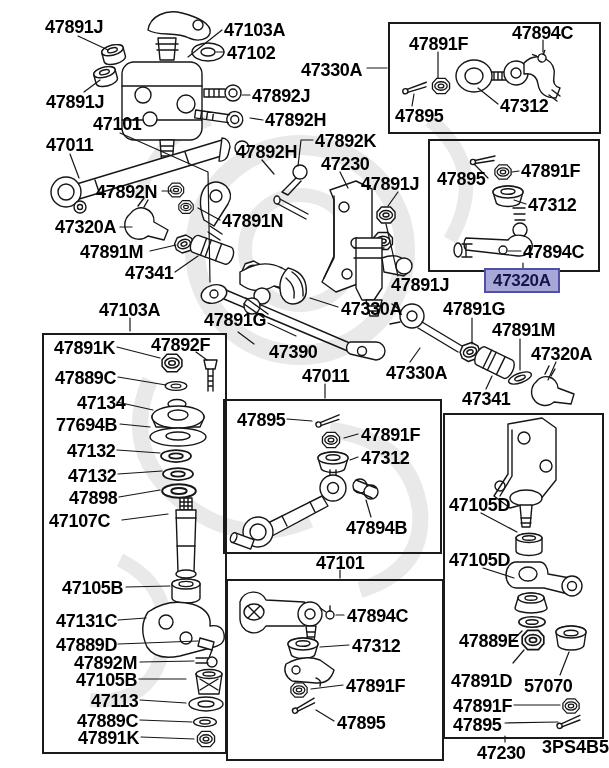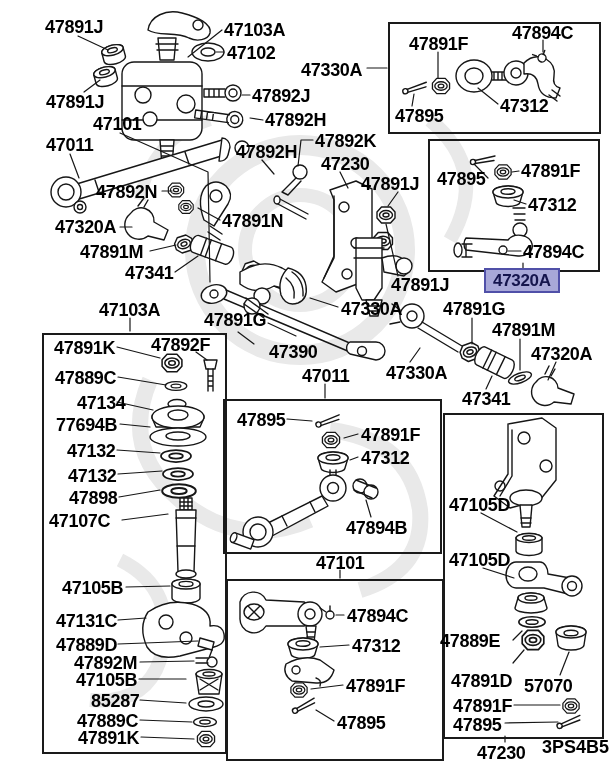--- a/index.html
+++ b/index.html
@@ -439,35 +439,35 @@
 <div class="lbl" style="left:56px;top:416px">77694B</div>
 <div class="lbl" style="left:67px;top:442px">47132</div>
 <div class="lbl" style="left:68px;top:467px">47132</div>
 <div class="lbl" style="left:69px;top:489px">47898</div>
 <div class="lbl" style="left:49px;top:512px">47107C</div>
 <div class="lbl" style="left:62px;top:579px">47105B</div>
 <div class="lbl" style="left:56px;top:612px">47131C</div>
 <div class="lbl" style="left:56px;top:636px">47889D</div>
 <div class="lbl" style="left:74px;top:654px">47892M</div>
 <div class="lbl" style="left:76px;top:671px">47105B</div>
-<div class="lbl" style="left:91px;top:692px">85287</div>
+<div class="lbl" style="left:91px;top:692px">47113</div>
 <div class="lbl" style="left:77px;top:712px">47889C</div>
 <div class="lbl" style="left:78px;top:729px">47891K</div>
 <div class="lbl" style="left:237px;top:411px">47895</div>
 <div class="lbl" style="left:361px;top:426px">47891F</div>
 <div class="lbl" style="left:361px;top:449px">47312</div>
 <div class="lbl" style="left:346px;top:519px">47894B</div>
 <div class="lbl" style="left:316px;top:554px">47101</div>
 <div class="lbl" style="left:347px;top:607px">47894C</div>
 <div class="lbl" style="left:352px;top:637px">47312</div>
 <div class="lbl" style="left:346px;top:677px">47891F</div>
 <div class="lbl" style="left:337px;top:714px">47895</div>
 <div class="lbl" style="left:449px;top:496px">47105D</div>
 <div class="lbl" style="left:449px;top:551px">47105D</div>
-<div class="lbl" style="left:440px;top:632px">47889E</div>
+<div class="lbl" style="left:459px;top:632px">47889E</div>
 <div class="lbl" style="left:451px;top:672px">47891D</div>
 <div class="lbl" style="left:524px;top:677px">57070</div>
 <div class="lbl" style="left:453px;top:697px">47891F</div>
 <div class="lbl" style="left:453px;top:716px">47895</div>
 <div class="lbl" style="left:477px;top:744px">47230</div>
 <div class="lbl small" style="left:542px;top:738px">3PS4B50</div>
 
 </div>
 
 </body></html>

